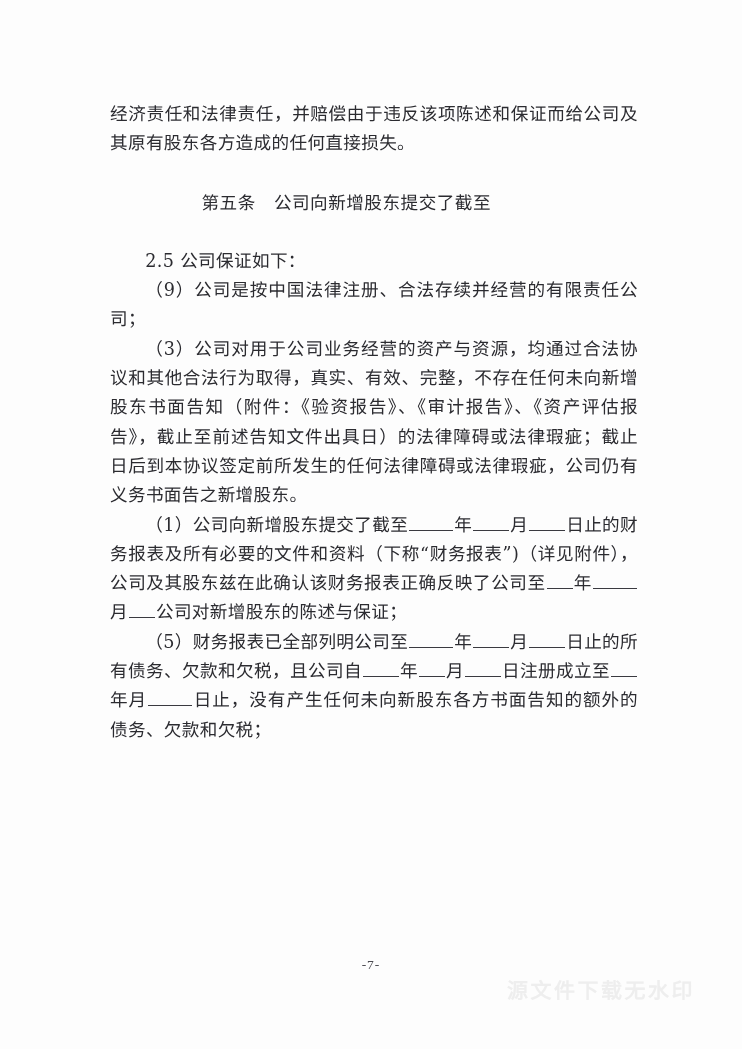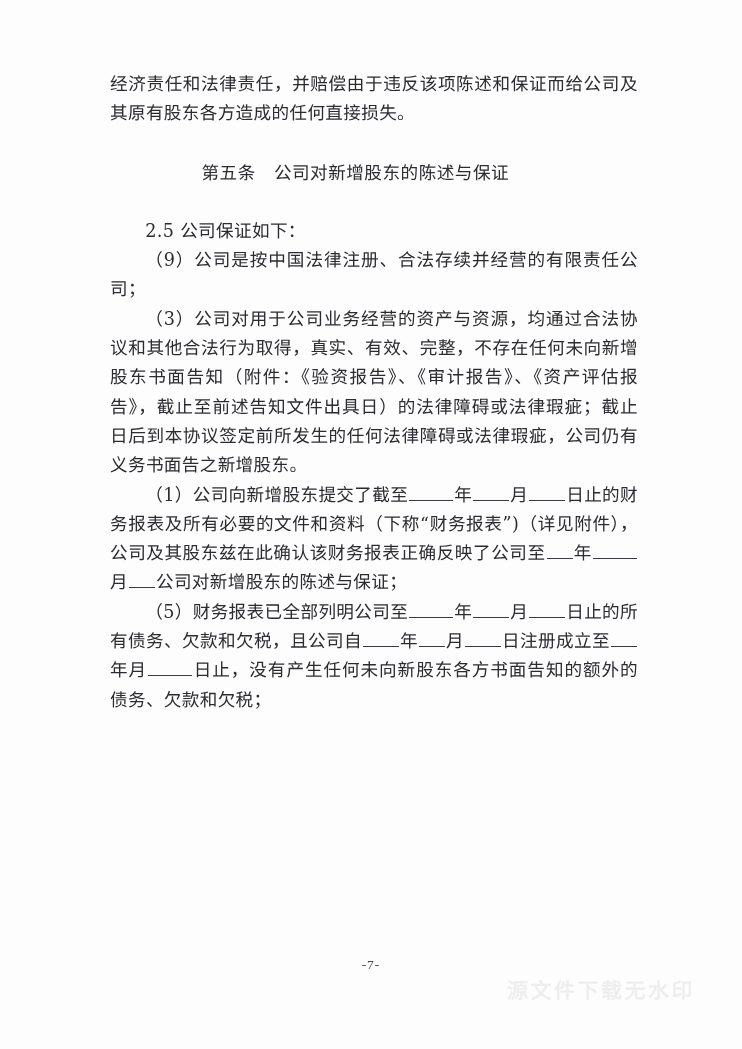--- a/index.html
+++ b/index.html
@@ -26,21 +26,21 @@
   #paper-tint {
     position: absolute;
     inset: 0;
     background: #fdfdfd;
     pointer-events: none;
   }
 
   #content {
     position: absolute;
     left: 110px;
-    top: 70px;
+    top: 100px;
     width: 528px;
   }
 
   .para {
     font-size: 17.6px;
     line-height: 29.3px;
     color: #2b2b30;
     text-align: justify;
     text-justify: inter-ideograph;
     letter-spacing: 0.35px;
@@ -122,21 +122,21 @@
 
 <div id="page">
   <div id="paper-tint"></div>
 
   <div id="content">
 
     <p class="para"><span>经济责任和法律责任，并赔偿由于违反该项陈述和保证而给公司</span><span>及其原有股东各方造成的任何直接损失。</span></p>
 
     <div class="spacer-lg"></div>
 
-    <p class="heading" style="text-indent:5.2em;">第五条　公司对新增股东的陈述与保证</p>
+    <p class="heading" style="text-indent:5.2em;">第五条　公司向新增股东提交了截至</p>
 
     <div class="spacer-md"></div>
 
     <p class="para indent">2.5 公司保证如下：</p>
 
     <p class="para indent">（9）公司是按中国法律注册、合法存续并经营的有限责任公司；</p>
 
 
     <p class="para indent">（3）公司对用于公司业务经营的资产与资源，均通过合法协议和其他合法行为取得，真实、有效、完整，不存在任何未向新增股东书面告知（附件：《验资报告》、《审计报告》、《资产评估报告》，截止至前述告知文件出具日）的法律障碍或法律瑕疵；截止日后到本协议签定前所发生的任何法律障碍或法律瑕疵，公司仍有义务书面告之新增股东。</p>
 

